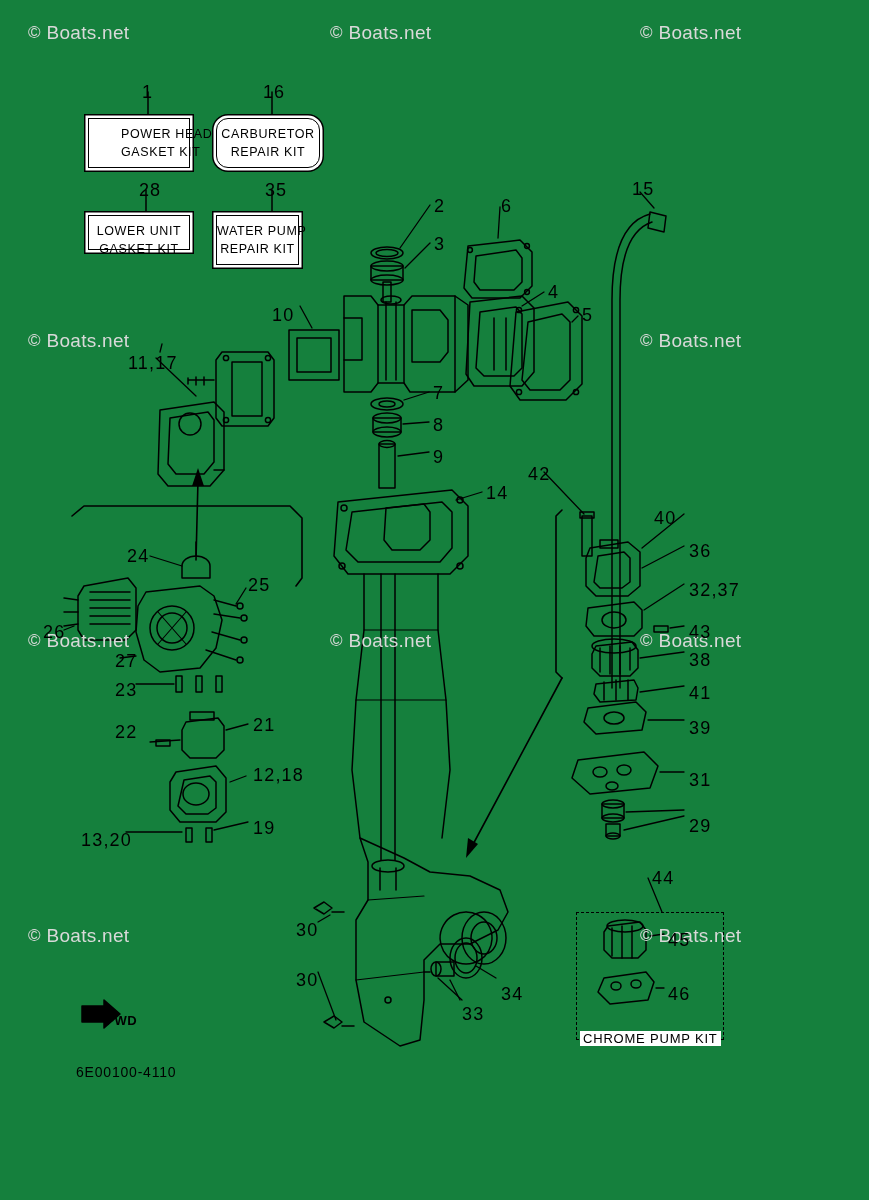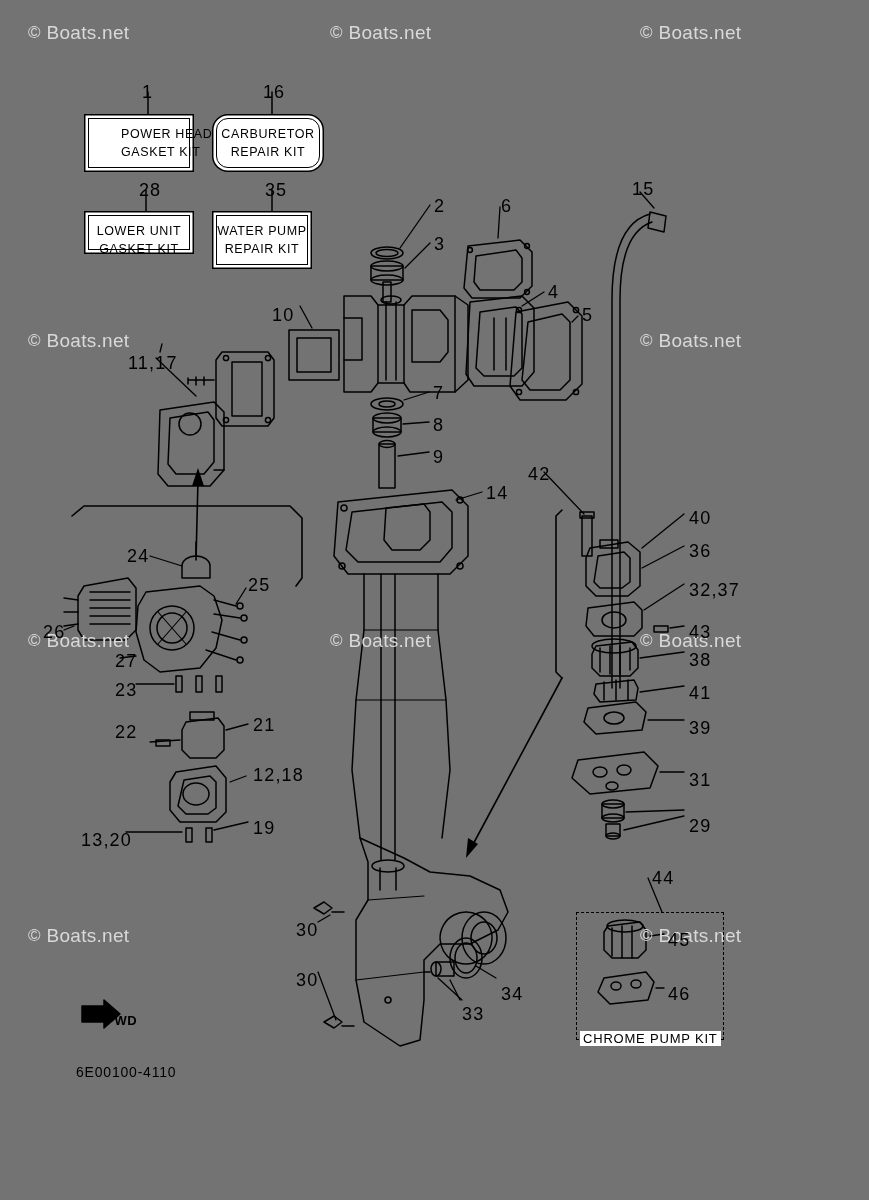--- a/index.html
+++ b/index.html
@@ -9,21 +9,21 @@
   }
   body {
     font-family: "Liberation Sans", sans-serif;
     color: #000000;
   }
   #page {
     position: relative;
     width: 869px;
     height: 1200px;
     overflow: hidden;
-    background: #737373;
+    background: #15803d;
   }
   
   .wm {
     position: absolute;
     font-family: "Liberation Sans", sans-serif;
     font-size: 19px;
     color: #d9d9d9;
     white-space: nowrap;
     user-select: none;
     letter-spacing: 0.3px;
@@ -373,21 +373,21 @@
     <div>REPAIR KIT</div>
   </div>
   <div class="kitnum" style="left:263px; top:82px;">16</div>
 
   <div class="kitbox" style="left:88px; top:215px; width:102px; height:35px;">
     <div>LOWER UNIT</div>
     <div>GASKET KIT</div>
   </div>
   <div class="kitnum" style="left:139px; top:180px;">28</div>
 
-  <div class="kitbox" style="left:216px; top:215px; width:92px; height:50px;">
+  <div class="kitbox" style="left:216px; top:215px; width:83px; height:50px;">
     <div>WATER PUMP</div>
     <div>REPAIR KIT</div>
   </div>
   <div class="kitnum" style="left:265px; top:180px;">35</div>
 
   <div id="chrome-kit-box" style="left:576px; top:912px; width:148px; height:128px;"></div>
   <div id="chrome-kit-label" style="left:580px; top:1031px;">CHROME PUMP KIT</div>
   <div class="num" style="left:652px; top:868px;">44</div>
   <div class="num" style="left:668px; top:930px;">45</div>
   <div class="num" style="left:668px; top:984px;">46</div>
@@ -404,21 +404,21 @@
   <div class="num" style="left:434px; top:234px;">3</div>
   <div class="num" style="left:548px; top:282px;">4</div>
   <div class="num" style="left:582px; top:305px;">5</div>
   <div class="num" style="left:272px; top:305px;">10</div>
   <div class="num" style="left:128px; top:353px;">11,17</div>
   <div class="num" style="left:433px; top:383px;">7</div>
   <div class="num" style="left:433px; top:415px;">8</div>
   <div class="num" style="left:433px; top:447px;">9</div>
   <div class="num" style="left:528px; top:464px;">42</div>
   <div class="num" style="left:486px; top:483px;">14</div>
-  <div class="num" style="left:689px; top:508px;">40</div>
+  <div class="num" style="left:654px; top:508px;">40</div>
   <div class="num" style="left:689px; top:541px;">36</div>
   <div class="num" style="left:127px; top:546px;">24</div>
   <div class="num" style="left:248px; top:575px;">25</div>
   <div class="num" style="left:689px; top:580px;">32,37</div>
   <div class="num" style="left:43px;  top:622px;">26</div>
   <div class="num" style="left:689px; top:622px;">43</div>
   <div class="num" style="left:115px; top:651px;">27</div>
   <div class="num" style="left:689px; top:650px;">38</div>
   <div class="num" style="left:689px; top:683px;">41</div>
   <div class="num" style="left:115px; top:680px;">23</div>

